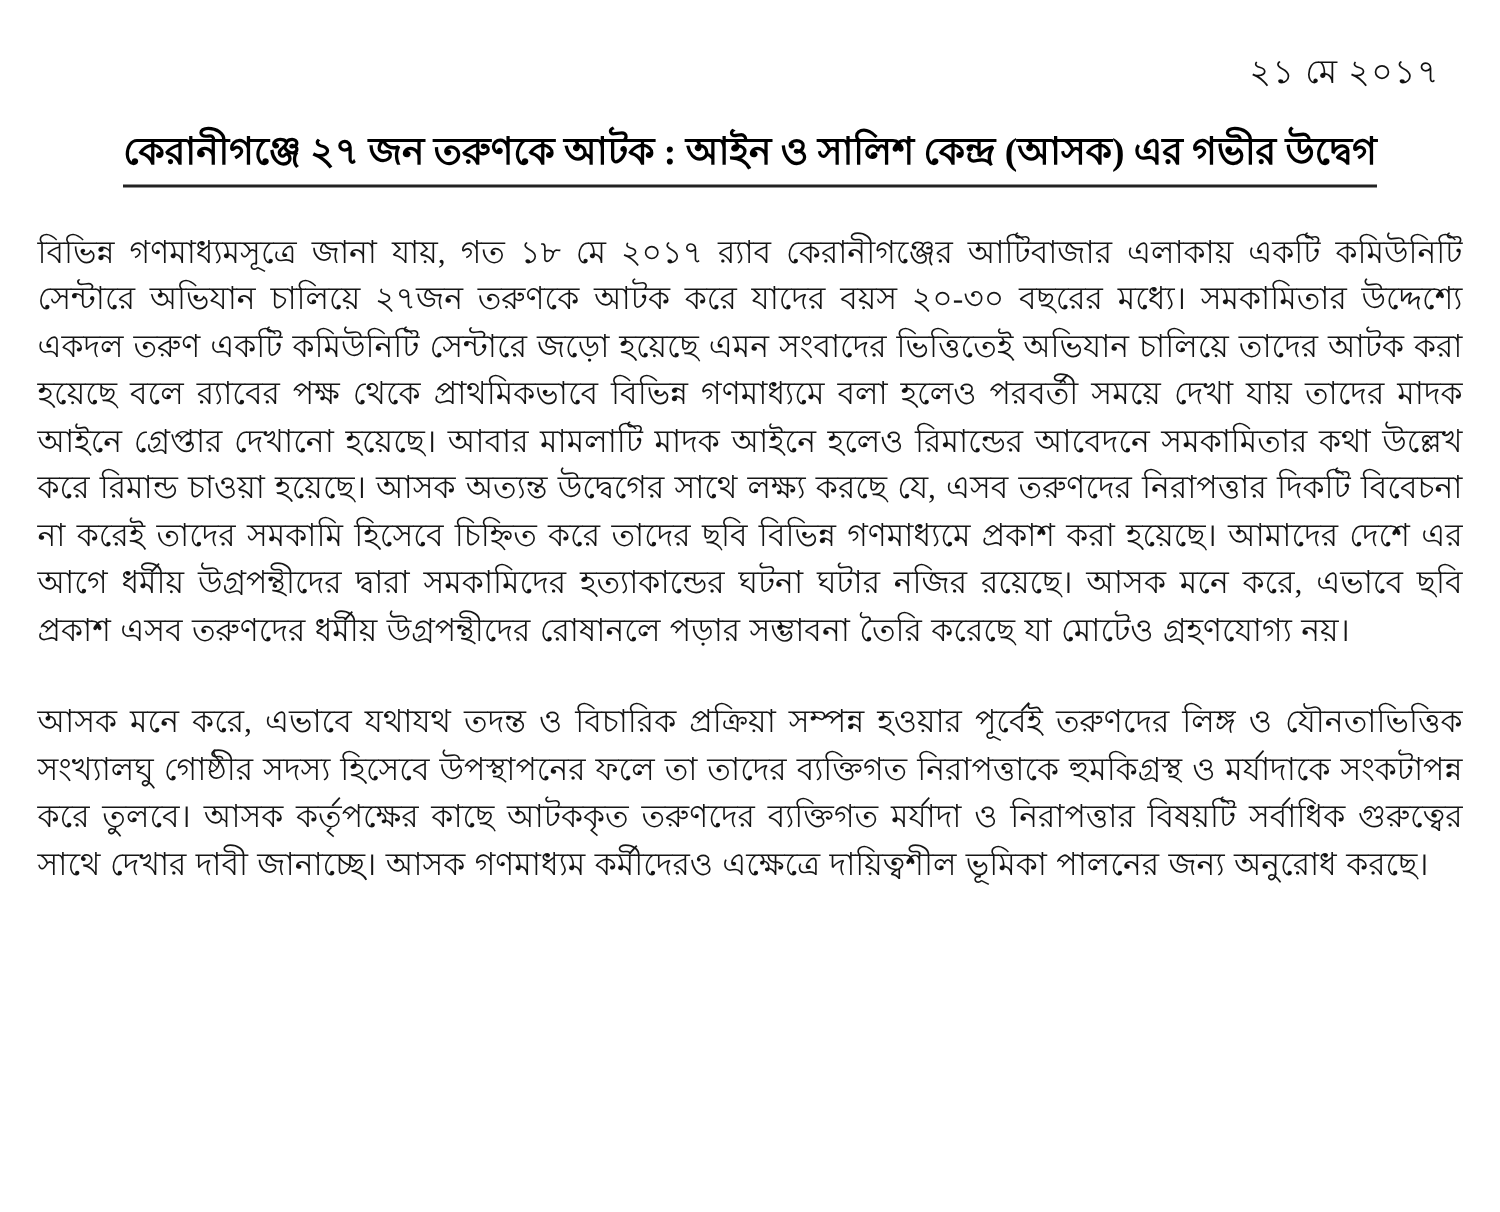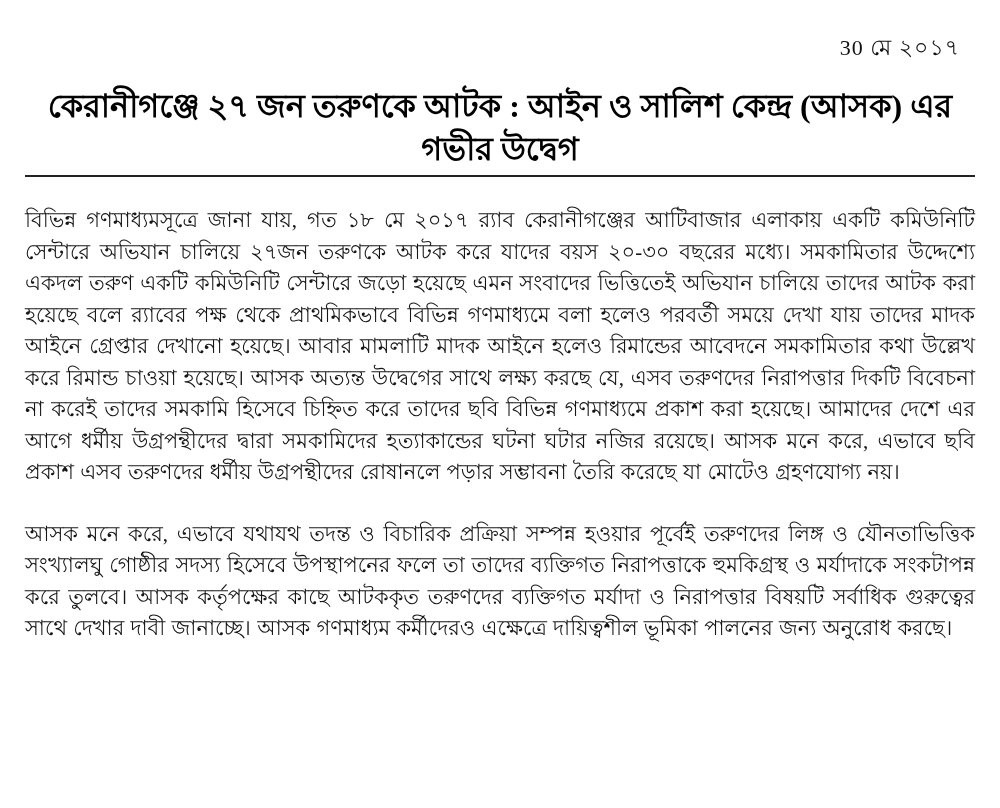--- a/index.html
+++ b/index.html
@@ -26,42 +26,42 @@
     padding-right: 15px;
     margin-bottom: 18px;
     color: #111;
   }
   .doc-title-wrap {
     text-align: center;
     margin: 18px 0 28px 0;
   }
   .doc-title {
     display: inline-block;
-    font-size: 32px;
+    font-size: 25px;
     font-weight: bold;
     color: #000;
     border-bottom: 2px solid #222;
     padding-bottom: 4px;
     line-height: 1.35;
   }
   .body-text p {
     font-size: 21px;
     line-height: 31.5px;
     text-align: justify;
     margin: 0 0 30px 0;
     color: #151515;
     word-spacing: 1px;
   }
 </style>
 </head>
 <body>
 
 <div class="page">
 
-  <div class="date-line">30 মে ২০১৭</div>
+  <div class="date-line">২১ মে ২০১৭</div>
 
   <div class="doc-title-wrap">
     <span class="doc-title">কেরানীগঞ্জে ২৭ জন তরুণকে আটক : আইন ও সালিশ কেন্দ্র (আসক) এর গভীর উদ্বেগ</span>
   </div>
 
   <div class="body-text">
     <p>বিভিন্ন গণমাধ্যমসূত্রে জানা যায়, গত ১৮ মে ২০১৭ র‍্যাব কেরানীগঞ্জের আটিবাজার এলাকায় একটি কমিউনিটি সেন্টারে অভিযান চালিয়ে ২৭জন তরুণকে আটক করে যাদের বয়স ২০-৩০ বছরের মধ্যে। সমকামিতার উদ্দেশ্যে একদল তরুণ একটি কমিউনিটি সেন্টারে জড়ো হয়েছে এমন সংবাদের ভিত্তিতেই অভিযান চালিয়ে তাদের আটক করা হয়েছে বলে র‍্যাবের পক্ষ থেকে প্রাথমিকভাবে বিভিন্ন গণমাধ্যমে বলা হলেও পরবর্তী সময়ে দেখা যায় তাদের মাদক আইনে গ্রেপ্তার দেখানো হয়েছে। আবার মামলাটি মাদক আইনে হলেও রিমান্ডের আবেদনে সমকামিতার কথা উল্লেখ করে রিমান্ড চাওয়া হয়েছে। আসক অত্যন্ত উদ্বেগের সাথে লক্ষ্য করছে যে, এসব তরুণদের নিরাপত্তার দিকটি বিবেচনা না করেই তাদের সমকামি হিসেবে চিহ্নিত করে তাদের ছবি বিভিন্ন গণমাধ্যমে প্রকাশ করা হয়েছে। আমাদের দেশে এর আগে ধর্মীয় উগ্রপন্থীদের দ্বারা সমকামিদের হত্যাকান্ডের ঘটনা ঘটার নজির রয়েছে। আসক মনে করে, এভাবে ছবি প্রকাশ এসব তরুণদের ধর্মীয় উগ্রপন্থীদের রোষানলে পড়ার সম্ভাবনা তৈরি করেছে যা মোটেও গ্রহণযোগ্য নয়।</p>
     <p>আসক মনে করে, এভাবে যথাযথ তদন্ত ও বিচারিক প্রক্রিয়া সম্পন্ন হওয়ার পূর্বেই তরুণদের লিঙ্গ ও যৌনতাভিত্তিক সংখ্যালঘু গোষ্ঠীর সদস্য হিসেবে উপস্থাপনের ফলে তা তাদের ব্যক্তিগত নিরাপত্তাকে হুমকিগ্রস্থ ও মর্যাদাকে সংকটাপন্ন করে তুলবে। আসক কর্তৃপক্ষের কাছে আটককৃত তরুণদের ব্যক্তিগত মর্যাদা ও নিরাপত্তার বিষয়টি সর্বাধিক গুরুত্বের সাথে দেখার দাবী জানাচ্ছে। আসক গণমাধ্যম কর্মীদেরও এক্ষেত্রে দায়িত্বশীল ভূমিকা পালনের জন্য অনুরোধ করছে।</p>
   </div>
 

